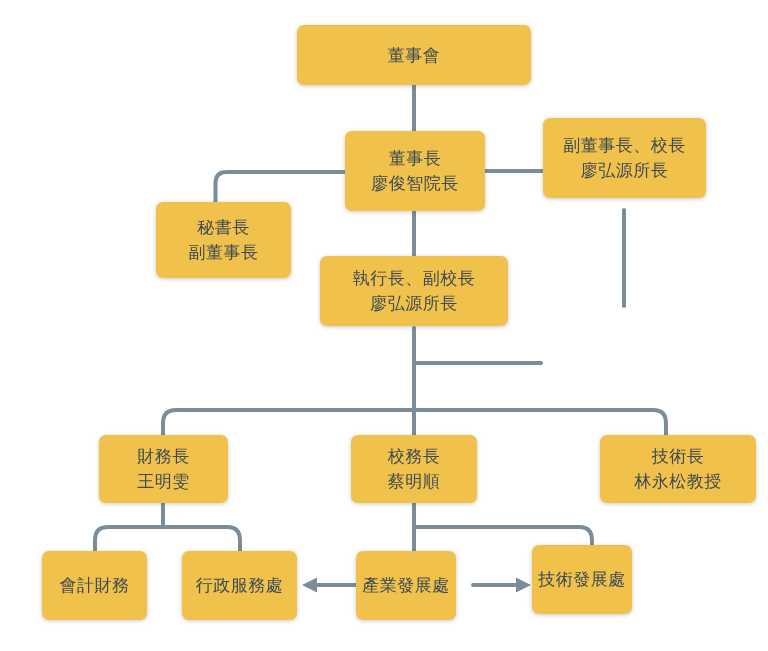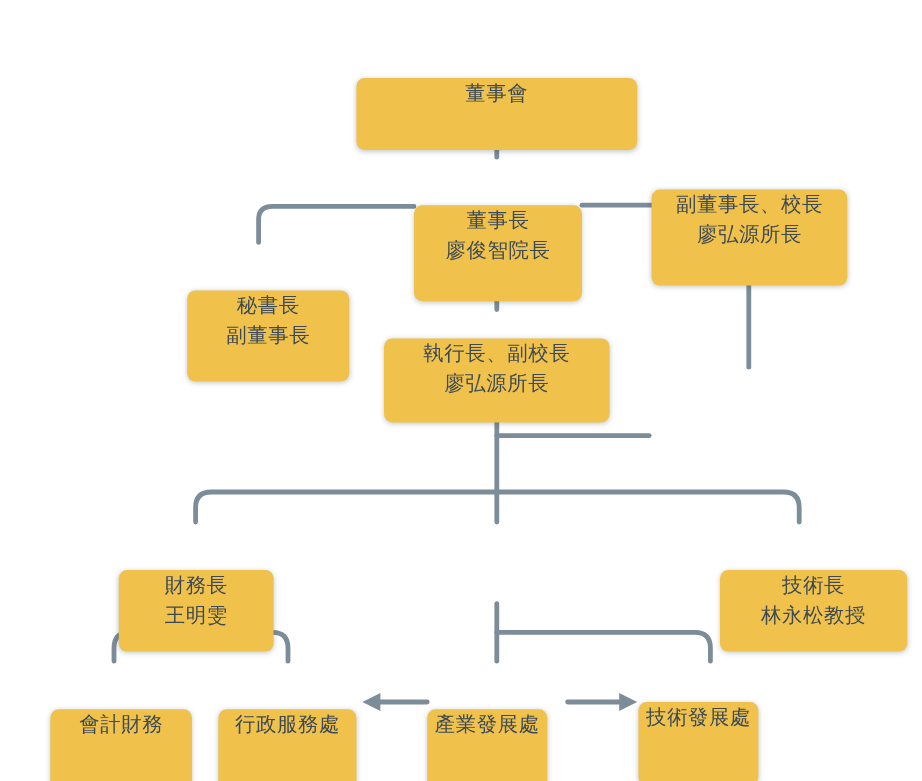--- a/index.html
+++ b/index.html
@@ -39,22 +39,22 @@
     stroke: none;
   }
   .node {
     position: absolute;
     z-index: 2;
     background: var(--node-fill);
     border-radius: 7px;
     display: flex;
     flex-direction: column;
     align-items: center;
+    justify-content: center;
     box-shadow: 0 1px 4px rgba(50, 60, 70, 0.28);
-    margin-top: 40px;
   }
   .label {
     color: var(--node-text);
     font-size: 17px;
     line-height: 25px;
     letter-spacing: 0.5px;
     font-weight: 500;
     white-space: nowrap;
     text-align: center;
   }
@@ -95,38 +95,42 @@
   <div class="node" style="left:543px;top:118px;width:163px;height:80px">
     <div class="label">副董事長、校長</div>
     <div class="label">廖弘源所長</div>
   </div>
 
   <div class="node" style="left:156px;top:202px;width:135px;height:76px">
     <div class="label">秘書長</div>
     <div class="label">副董事長</div>
   </div>
 
-  <div class="node" style="left:320px;top:242px;width:188px;height:70px">
+  <div class="node" style="left:320px;top:256px;width:188px;height:70px">
     <div class="label">執行長、副校長</div>
     <div class="label">廖弘源所長</div>
   </div>
 
 
   <div class="node" style="left:99px;top:435px;width:129px;height:68px">
     <div class="label">財務長</div>
     <div class="label">王明雯</div>
   </div>
 
+  <div class="node" style="left:351px;top:435px;width:126px;height:68px">
+    <div class="label">校務長</div>
+    <div class="label">蔡明順</div>
+  </div>
 
   <div class="node" style="left:600px;top:435px;width:156px;height:68px">
     <div class="label">技術長</div>
     <div class="label">林永松教授</div>
   </div>
 
-  <div class="node" style="left:42px;top:551px;width:118px;height:69px">
+  <div class="node" style="left:42px;top:551px;width:105px;height:69px">
     <div class="label">會計財務</div>
   </div>
 
   <div class="node" style="left:182px;top:551px;width:115px;height:69px">
     <div class="label">行政服務處</div>
   </div>
 
   <div class="node" style="left:356px;top:551px;width:100px;height:69px">
     <div class="label">產業發展處</div>
   </div>

